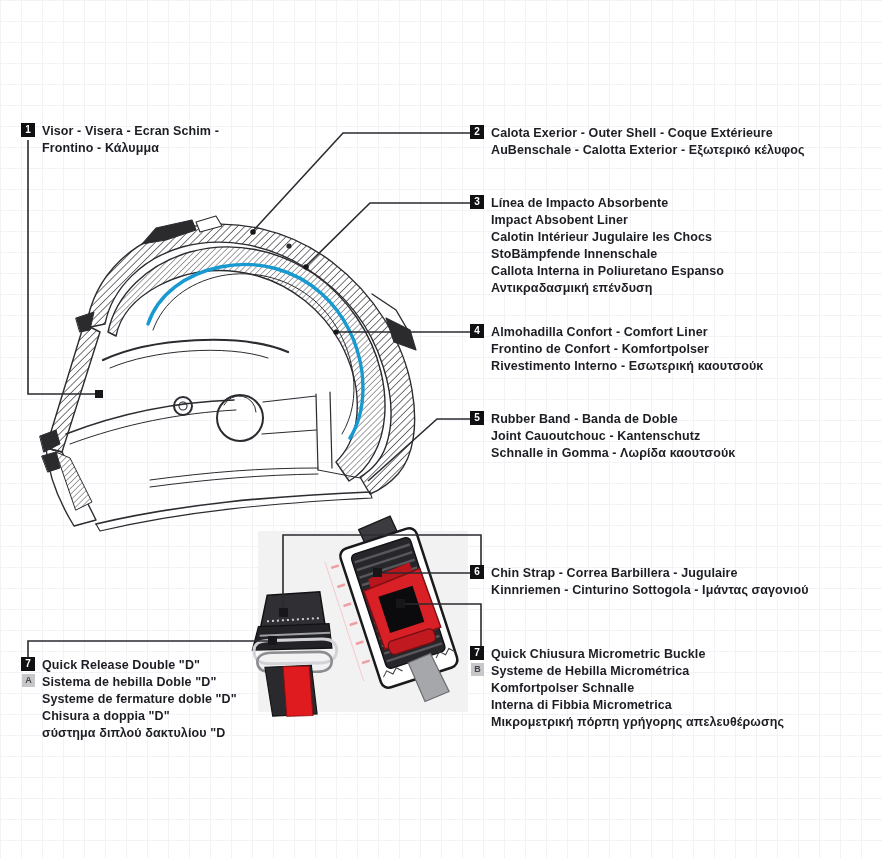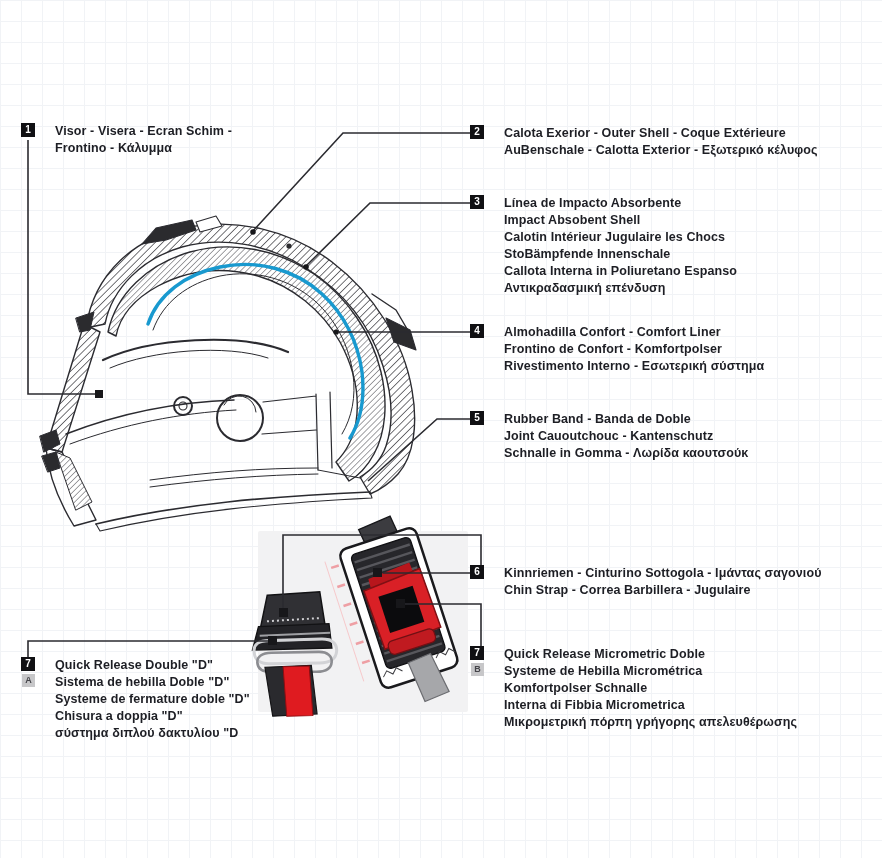--- a/index.html
+++ b/index.html
@@ -16,21 +16,21 @@
   .label{position:absolute;display:flex;gap:7px;align-items:flex-start;}
   .badges{display:flex;flex-direction:column;gap:3px;flex:0 0 auto;}
   .badge{
     width:14px;height:14px;background:#101013;color:#ffffff;
     font-size:10px;font-weight:bold;line-height:14px;text-align:center;
   }
   .badge.sub{width:13px;height:13px;background:#c7c7c9;color:#45454a;
     font-size:9px;line-height:13px;margin-left:1px;}
   .lines{
     color:#1d1e24;font-size:12.5px;font-weight:bold;line-height:17px;
-    white-space:nowrap;letter-spacing:0.1px;padding-left:13px;
+    white-space:nowrap;letter-spacing:0.1px;
   }
   #label-1{left:21px;top:123px;}
   #label-2{left:470px;top:125px;}
   #label-3{left:470px;top:195px;}
   #label-4{left:470px;top:324px;}
   #label-5{left:470px;top:411px;}
   #label-6{left:470px;top:565px;}
   #label-7b{left:470px;top:646px;}
   #label-7a{left:21px;top:657px;}
 </style>
@@ -205,67 +205,67 @@
     <div>AuBenschale - Calotta Exterior - Εξωτερικό κέλυφος</div>
   </div>
 </div>
 
 <div class="label" id="label-3">
   <div class="badges">
         <div class="badge">3</div>
       </div>
   <div class="lines">
     <div>Línea de Impacto Absorbente</div>
-    <div>Impact Absobent Shell</div>
+    <div>Impact Absobent Liner</div>
     <div>Calotin Intérieur Jugulaire les Chocs</div>
     <div>StoBämpfende Innenschale</div>
     <div>Callota Interna in Poliuretano Espanso</div>
     <div>Αντικραδασμική επένδυση</div>
   </div>
 </div>
 
 <div class="label" id="label-4">
   <div class="badges">
         <div class="badge">4</div>
       </div>
   <div class="lines">
     <div>Almohadilla Confort - Comfort Liner</div>
     <div>Frontino de Confort - Komfortpolser</div>
-    <div>Rivestimento Interno - Εσωτερική σύστημα</div>
+    <div>Rivestimento Interno - Εσωτερική καουτσούκ</div>
   </div>
 </div>
 
 <div class="label" id="label-5">
   <div class="badges">
         <div class="badge">5</div>
       </div>
   <div class="lines">
     <div>Rubber Band - Banda de Doble</div>
     <div>Joint Cauoutchouc - Kantenschutz</div>
     <div>Schnalle in Gomma - Λωρίδα καουτσούκ</div>
   </div>
 </div>
 
 <div class="label" id="label-6">
   <div class="badges">
         <div class="badge">6</div>
       </div>
   <div class="lines">
+    <div>Chin Strap - Correa Barbillera - Jugulaire</div>
     <div>Kinnriemen - Cinturino Sottogola - Ιμάντας σαγονιού</div>
-    <div>Chin Strap - Correa Barbillera - Jugulaire</div>
   </div>
 </div>
 
 <div class="label" id="label-7b">
   <div class="badges">
     <div class="badge">7</div>
     <div class="badge sub">B</div>
   </div>
   <div class="lines">
-    <div>Quick Release Micrometric Doble</div>
+    <div>Quick Chiusura Micrometric Buckle</div>
     <div>Systeme de Hebilla Micrométrica</div>
     <div>Komfortpolser Schnalle</div>
     <div>Interna di Fibbia Micrometrica</div>
     <div>Μικρομετρική πόρπη γρήγορης απελευθέρωσης</div>
   </div>
 </div>
 
 <div class="label" id="label-7a">
   <div class="badges">
     <div class="badge">7</div>

